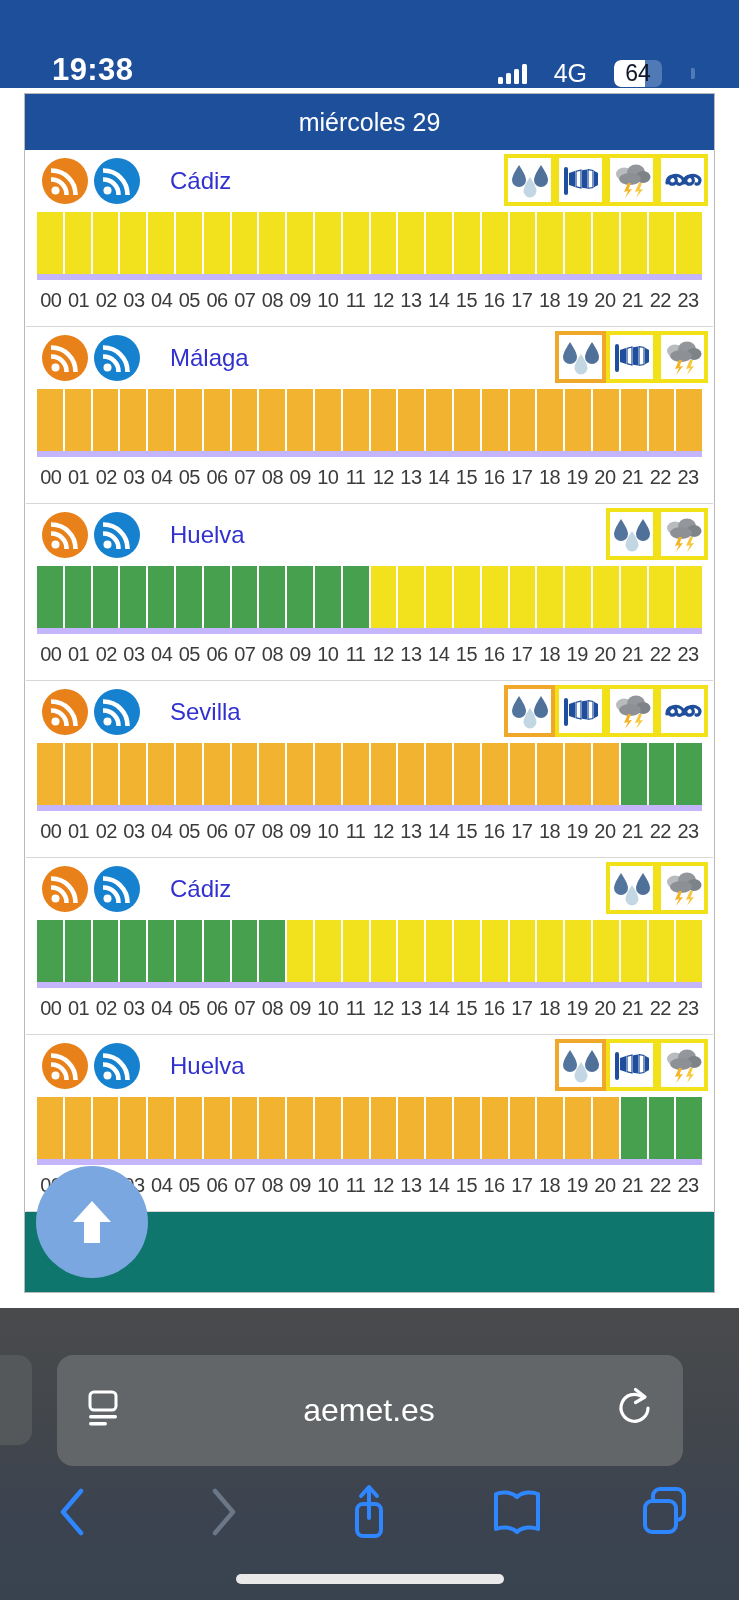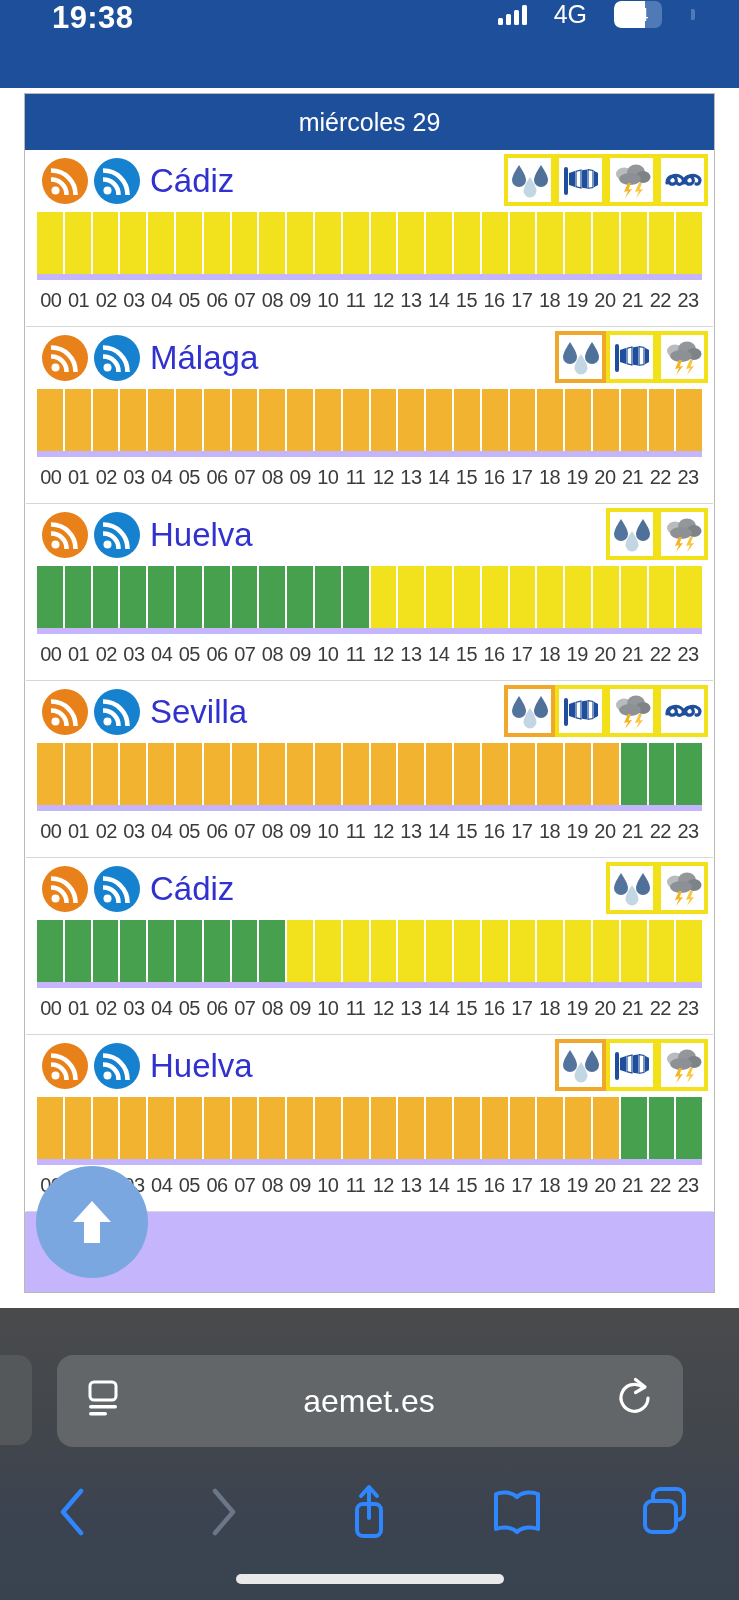--- a/index.html
+++ b/index.html
@@ -9,21 +9,21 @@
     background: #ffffff;
     overflow: hidden;
   }
   #root { position: relative; width: 739px; height: 1600px; background: #fff; }
 
   
   .statusbar {
     position: absolute; top: 0; left: 0;
     width: 739px; height: 88px;
     background: #1d4f9b;
-    display: flex; align-items: flex-start; justify-content: space-between;
+    display: flex; align-items: flex-end; justify-content: space-between;
     padding: 0 44px 0 52px;
     color: #fff;
   }
   .status-time { font-size: 31px; font-weight: 600; letter-spacing: .4px; }
   .status-right { display: flex; align-items: center; gap: 27px; }
   .sig-bars { display: flex; align-items: flex-end; gap: 3px; height: 20px; }
   .sig-bars i { display: block; width: 5px; background: #fff; border-radius: 1.5px; }
   .sig-bars i:nth-child(1){height:7px}
   .sig-bars i:nth-child(2){height:11px}
   .sig-bars i:nth-child(3){height:15px}
@@ -34,33 +34,33 @@
     border-radius: 7px; background: #4f7ab5; overflow: hidden;
     display: flex; align-items: center;
   }
   .battery .fill {
     position: absolute; left:0; top:0; bottom:0;
     width: 64%; background: #fff; border-radius: 7px 0 0 7px;
   }
   .battery .pct {
     position: relative; z-index: 2;
     width: 100%; text-align: center;
-    font-size: 19px; font-weight: 400; color: #ffffff;
+    font-size: 23px; font-weight: 400; color: #0f172a;
     line-height: 27px;
   }
   .battery-nub {
     width: 4px; height: 11px; background: #4f7ab5;
     border-radius: 0 2px 2px 0; margin-left: 2px;
   }
 
   
   .page {
     position: absolute; top: 93px; left: 24px;
     width: 691px; height: 1200px;
-    background: #c4b5fd;
+    background: #0f766e;
     border: 1px solid #b9b9b9;
     overflow: hidden;
   }
   .day-header {
     height: 56px; background: #1d4f9b;
     color: #fff; font-size: 25px;
     display: flex; align-items: center; justify-content: center;
   }
 
   
@@ -70,21 +70,21 @@
     display: flex; align-items: center; padding-left: 17px;
   }
   .rss {
     width: 46px; height: 46px; border-radius: 50%;
     position: relative; flex: none; margin-right: 6px;
   }
   .rss.orange { background: #e8811a; }
   .rss.blue   { background: #1581cf; }
   .rss svg { position: absolute; left: 9px; top: 9px; }
   .prov-name {
-    font-size: 33px; color: #3131cf; margin-left: 4px;
+    font-size: 24px; color: #3131cf; margin-left: 24px;
     white-space: nowrap;
   }
 
   .warn-row {
     position: absolute; right: 6px; top: 4px;
     display: flex; align-items: center;
   }
   .warn {
     width: 51px; height: 52px;
     background: #fff;
@@ -131,21 +131,21 @@
     width: 739px; height: 292px;
     background: linear-gradient(180deg,#494a4c 0%, #43474c 38%, #3b4350 72%, #394350 100%);
   }
   .tab-peek {
     position: absolute; left: -30px; top: 47px;
     width: 62px; height: 90px;
     background: #55585b; border-radius: 14px;
   }
   .urlbar {
     position: absolute; left: 57px; top: 47px;
-    width: 626px; height: 92px;
+    width: 626px; height: 111px;
     background: #636668; border-radius: 16px;
     display: flex; align-items: center;
     padding: 0 28px;
   }
   .url-text {
     flex: 1; text-align: center;
     font-size: 32px; color: #fff;
   }
   .toolbar {
     position: absolute; left: 0; top: 158px;

